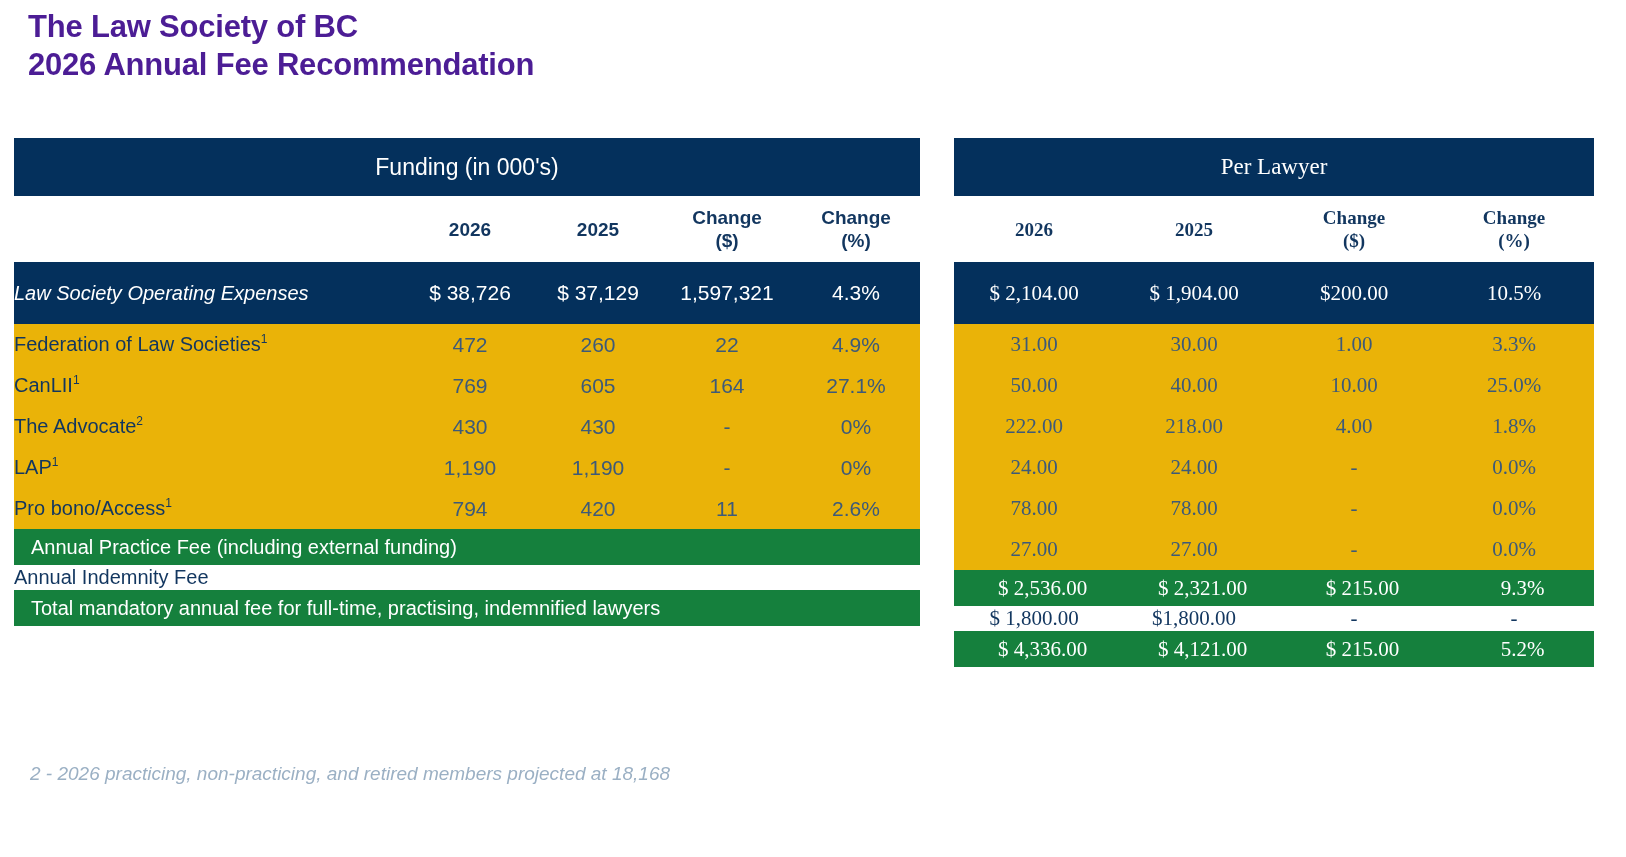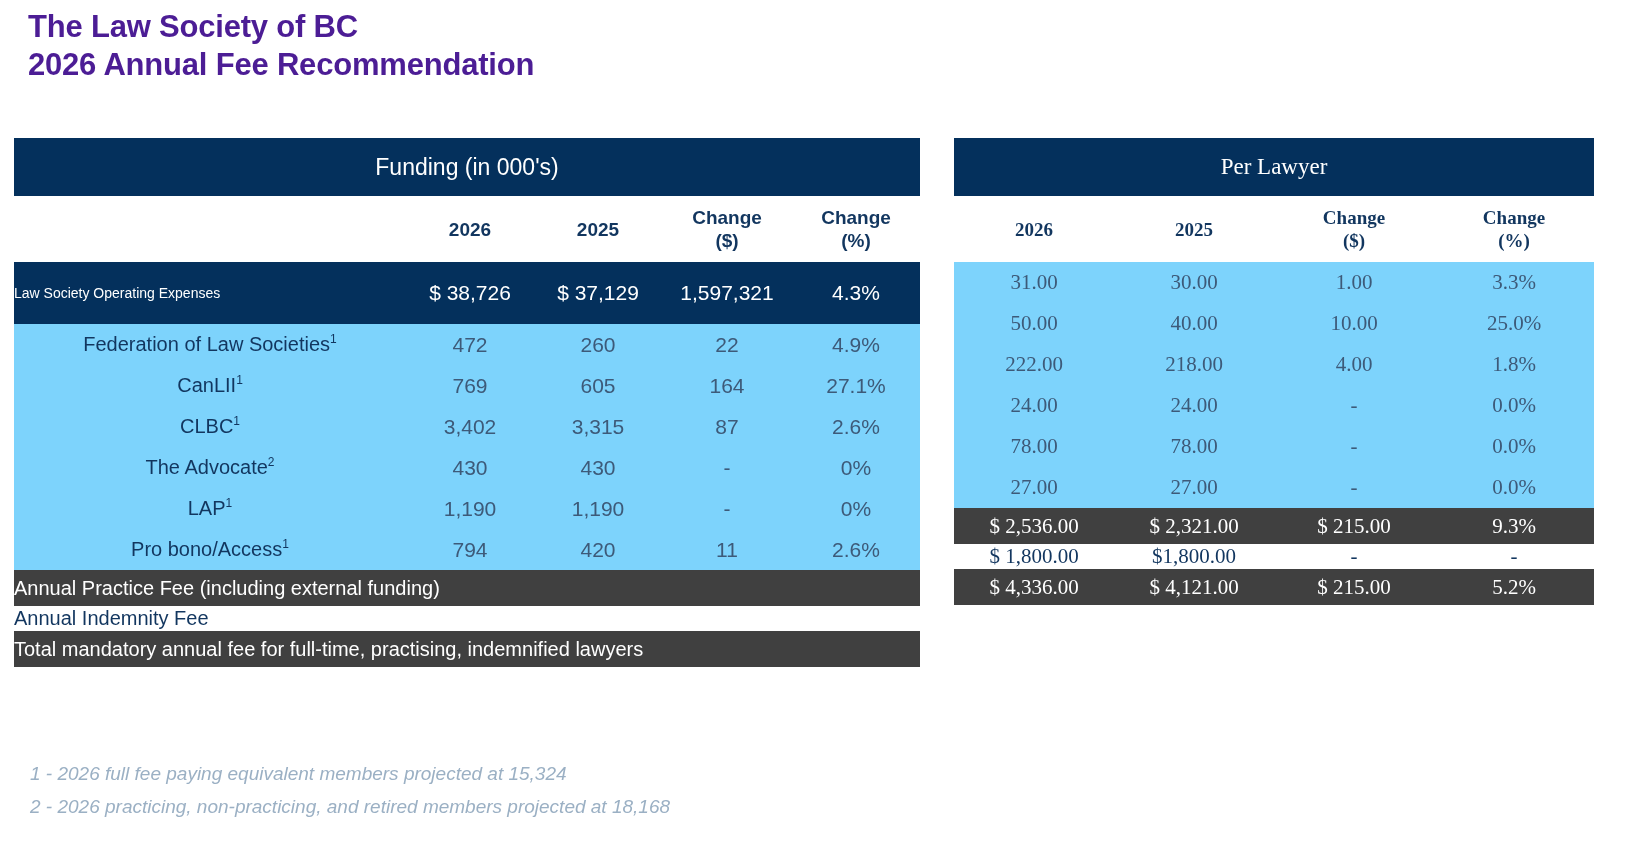--- a/index.html
+++ b/index.html
@@ -92,36 +92,37 @@
     text-align: left;
     padding-left: 14px;
     color: #12365f;
     line-height: 25px;
   }
   .row-num {
     font-size: 21px;
     text-align: center;
     color: #3e5a78;
   }
-  tr.plain td { height: 41px; background: #7dd3fc; text-align: center; }
+  tr.plain td { height: 41px; background: #eab308; }
   tr.plain .row-num { color: #3d5a79; }
 
   tr.hl td {
     background: #04305c;
     color: #ffffff;
     height: 62px;
   }
   tr.hl .row-label, tr.hl .row-num { color: #ffffff; }
-  tr.hl .row-label { font-size: 14px; }
+  tr.hl .row-label { font-size: 20px; font-style: italic; }
   tr.hl .row-num { font-size: 21px; }
 
   tr.band td {
-    background: #404040;
+    background: #15803d;
     color: #ffffff;
     height: 36px;
+    padding-left: 17px;
   }
   tr.band .row-label, tr.band .row-num { color: #ffffff; }
   tr.band .row-label { font-size: 20px; }
   tr.band .row-num { font-size: 21px; }
 
   tr.white td {
     background: #ffffff;
     height: 20px;
   }
   tr.white .row-label { color: #12365f; font-size: 20px; }
@@ -203,27 +204,20 @@
           </tr>
 
           <tr class="plain">
             <td class="row-label"><span>CanLII</span><span class="fn">1</span></td>
             <td class="row-num">769</td>
             <td class="row-num">605</td>
             <td class="row-num">164</td>
             <td class="row-num">27.1%</td>
           </tr>
 
-          <tr class="plain">
-            <td class="row-label"><span>CLBC</span><span class="fn">1</span></td>
-            <td class="row-num">3,402</td>
-            <td class="row-num">3,315</td>
-            <td class="row-num">87</td>
-            <td class="row-num">2.6%</td>
-          </tr>
 
           <tr class="plain">
             <td class="row-label"><span>The Advocate</span><span class="fn">2</span></td>
             <td class="row-num">430</td>
             <td class="row-num">430</td>
             <td class="row-num">-</td>
             <td class="row-num">0%</td>
           </tr>
 
           <tr class="plain">
@@ -275,20 +269,26 @@
             <td class="colhead">
               <span>Change</span>
               <span class="l2">($)</span>
             </td>
             <td class="colhead">
               <span>Change</span>
               <span class="l2">(%)</span>
             </td>
           </tr>
 
+          <tr class="hl">
+            <td class="row-num">$ 2,104.00</td>
+            <td class="row-num">$ 1,904.00</td>
+            <td class="row-num">$200.00</td>
+            <td class="row-num">10.5%</td>
+          </tr>
           <tr class="plain">
             <td class="row-num">31.00</td>
             <td class="row-num">30.00</td>
             <td class="row-num">1.00</td>
             <td class="row-num">3.3%</td>
           </tr>
           <tr class="plain">
             <td class="row-num">50.00</td>
             <td class="row-num">40.00</td>
             <td class="row-num">10.00</td>
@@ -336,17 +336,16 @@
             <td class="row-num">$ 4,121.00</td>
             <td class="row-num">$ 215.00</td>
             <td class="row-num">5.2%</td>
           </tr>
         </tbody>
       </table>
     </div>
   </div>
 
   <div class="footnotes">
-    <div>1 - 2026 full fee paying equivalent members projected at 15,324</div>
     <div>2 - 2026 practicing, non-practicing, and retired members projected at 18,168</div>
   </div>
 
 </div>
 
 </body></html>

